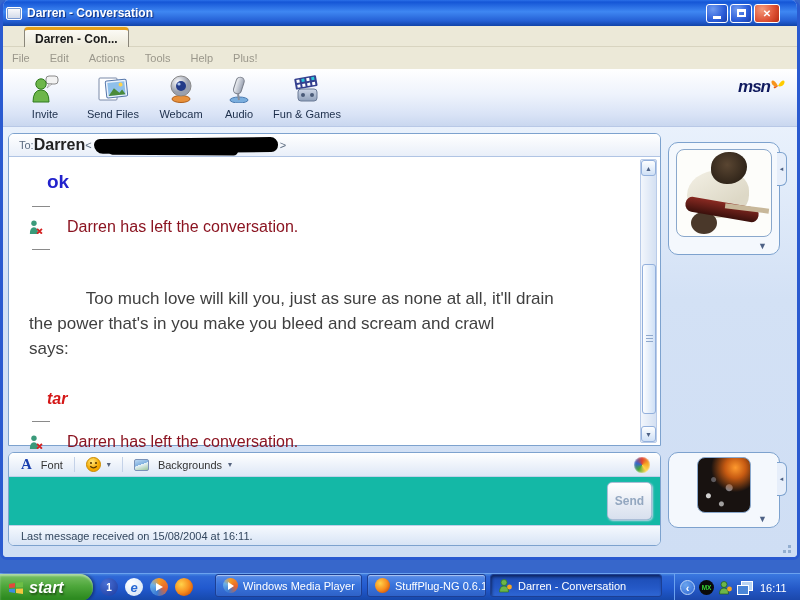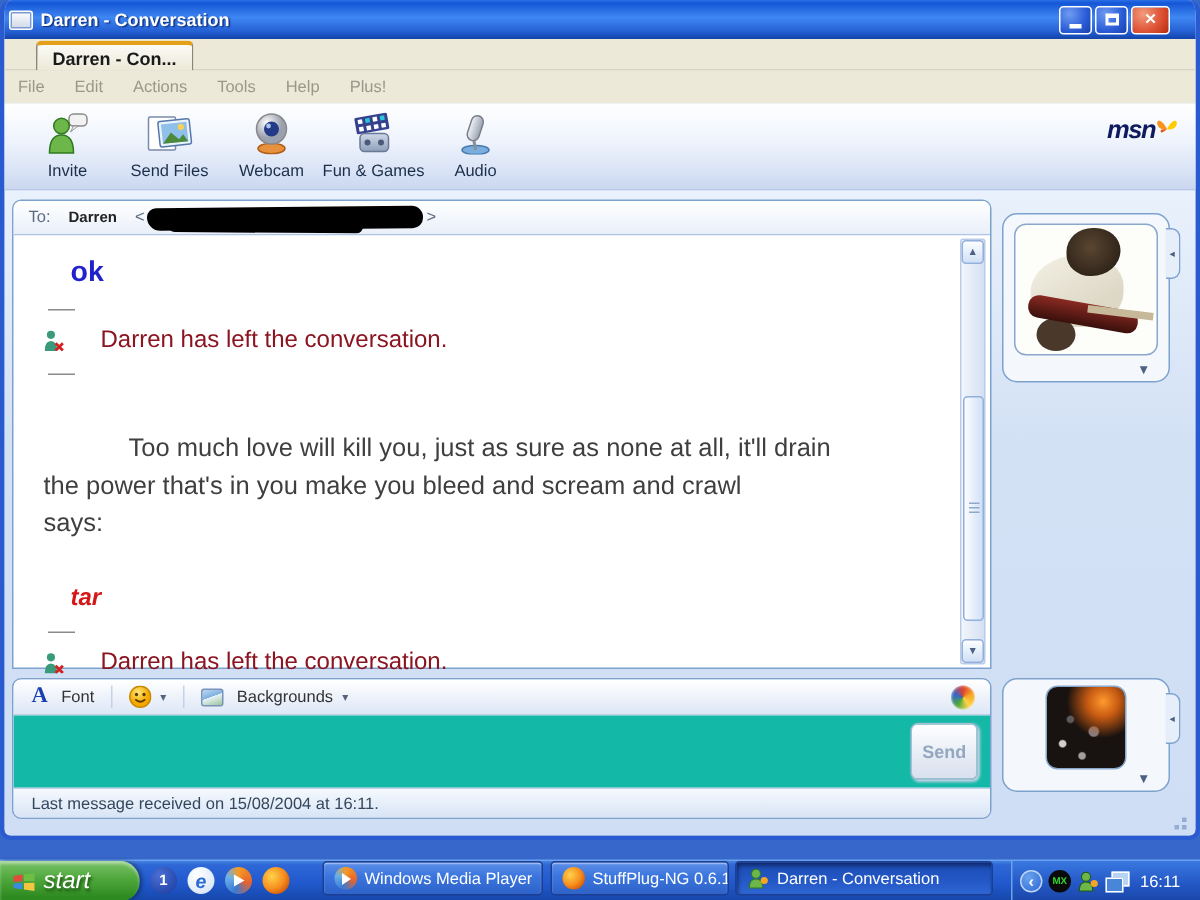--- a/index.html
+++ b/index.html
@@ -63,21 +63,21 @@
   .msn-text { font-size:17px; font-weight:bold; font-style:italic; color:#101a5e; letter-spacing:-1px; }
 
   
   .content { position:absolute; left:0; top:127px; width:794px; height:430px;
     background:linear-gradient(180deg,#e9f1fc 0%,#d3e1f5 40%,#cfdef4 100%); }
 
   .convo-panel { position:absolute; left:5px; top:6px; width:653px; height:313px;
     border:1px solid #7da2ce; border-radius:6px 6px 0 0; background:#fff; }
   .to-bar { height:23px; background:linear-gradient(#ffffff,#e9eff9); border-bottom:1px solid #b0c4e4;
     border-radius:5px 5px 0 0; display:flex; align-items:center; padding-left:10px; font-size:11px; color:#5c6c80; }
-  .to-name { font-size:10px; font-weight:bold; color:#222; margin:0 12px; }
+  .to-name { font-size:16px; font-weight:bold; color:#222; margin:0 0; }
   .redaction { width:184px; height:15px; background:#000; border-radius:8px 10px 9px 12px;
     transform:rotate(-0.6deg); margin:0 2px; position:relative; }
   .redaction::after { content:""; position:absolute; left:14px; top:8px; width:130px; height:9px;
     background:#000; border-radius:6px; transform:rotate(1deg); }
 
   .history { position:relative; height:325px; padding:10px 30px 0 20px; overflow:hidden; }
   .msg-blue { margin-left:18px; margin-top:4px; color:#2222cc; font-size:19px; font-weight:bold; }
   .divider { width:18px; border-top:1px solid #8a8a8a; margin:13px 0 11px 3px; }
   .msg-status { display:flex; align-items:center; gap:24px; color:#8b1421; font-size:16px; }
   .msg-gray { margin-top:6px; color:#3f3f3f; font-size:17px; line-height:25px; white-space:pre-wrap; width:600px; }
@@ -149,21 +149,21 @@
     background:#93aed0; box-shadow:-5px 0 0 #93aed0,0 -5px 0 #93aed0; }
 
   
   .taskbar { position:absolute; left:0; top:573px; width:800px; height:27px;
     background:linear-gradient(#4584e0 0%,#2e67d6 10%,#2159ce 55%,#1648ab 100%);
     border-top:1px solid #6ba2ef; display:flex; align-items:center; }
   .start-btn { position:absolute; left:0; top:0; width:93px; height:27px;
     background:linear-gradient(#7bc268,#4ea73b 45%,#2d8a20 90%); border-radius:0 13px 13px 0;
     display:flex; align-items:center; gap:5px; padding-left:8px;
     box-shadow:inset 0 2px 2px rgba(255,255,255,.4), 2px 0 3px rgba(0,0,0,.35); }
-  .start-label { color:#fff; font-size:16px; font-weight:normal; font-style:italic;
+  .start-label { color:#fff; font-size:16px; font-weight:bold; font-style:italic;
     text-shadow:1px 2px 2px #1e5214; }
   .quick-launch { position:absolute; left:100px; top:4px; display:flex; gap:7px; align-items:center; }
   .ql { width:18px; height:18px; border-radius:50%; display:flex; align-items:center; justify-content:center; }
   .ql-one { background:radial-gradient(circle at 35% 30%,#4a6fd4,#1a3a9e); color:#fff; font-size:10px; font-weight:bold; }
   .ql-ie { background:radial-gradient(circle at 35% 30%,#ffffff,#cfe0f4); color:#2a6ad4; font-size:13px;
     font-weight:bold; font-style:italic; }
   .ql-wmp { background:conic-gradient(#f59a23,#e8632c 28%,#3a7ad4 55%,#6ab0e8 80%,#f59a23); position:relative; }
   .ql-wmp::after { content:""; position:absolute; left:6px; top:4.5px; border-left:7px solid #fff;
     border-top:4.5px solid transparent; border-bottom:4.5px solid transparent; }
   .ql-ff { background:radial-gradient(circle at 35% 35%,#ffd24a,#f78d1e 50%,#d45a0a 78%,#a83c05); }
@@ -270,20 +270,36 @@
               <circle cx="12" cy="9" r="1.6" fill="#aac4ee"></circle>
               <defs>
                   <radialGradient id="camg" cx=".35" cy=".3">
                     <stop offset="0" stop-color="#fdfdfd"></stop>
                     <stop offset="1" stop-color="#9aa0ae"></stop>
                   </radialGradient>
                 </defs>
             </svg>
           </span>
           <span class="tb-label">Webcam</span>
+        </div>
+        <div class="tool-btn">
+          <span class="tb-ic">
+            <svg width="26" height="28" viewBox="0 0 26 28">
+              <ellipse cx="13" cy="25" rx="9" ry="3" fill="#7aaede" stroke="#4a7ab0"></ellipse>
+              <rect x="9" y="2" width="8" height="17" rx="4" transform="rotate(18 13 10)" fill="url(#micg)" stroke="#7a7f8a"></rect>
+              <line x1="12" y1="19" x2="13" y2="25" stroke="#8a8f9a" stroke-width="2"></line>
+              <defs>
+                  <linearGradient id="micg" x1="0" y1="0" x2="1" y2="0">
+                    <stop offset="0" stop-color="#f0f2f6"></stop>
+                    <stop offset="1" stop-color="#9aa2b2"></stop>
+                  </linearGradient>
+                </defs>
+            </svg>
+          </span>
+          <span class="tb-label">Audio</span>
         </div>
         <div class="tool-btn wide">
           <span class="tb-ic">
             <svg width="32" height="28" viewBox="0 0 32 28">
               <g transform="rotate(-10 14 8)">
                 <rect x="4" y="2" width="22" height="11" rx="1" fill="#35408f"></rect>
                 <rect x="6" y="3.5" width="3" height="3" fill="#fff"></rect>
                   <rect x="11" y="3.5" width="3" height="3" fill="#28c8d8"></rect>
                 <rect x="16" y="3.5" width="3" height="3" fill="#fff"></rect>
                   <rect x="21" y="3.5" width="3" height="3" fill="#28c8d8"></rect>
@@ -298,36 +314,20 @@
               <defs>
                   <linearGradient id="padg" x1="0" y1="0" x2="0" y2="1">
                     <stop offset="0" stop-color="#cfd8e8"></stop>
                     <stop offset="1" stop-color="#8fa0ba"></stop>
                   </linearGradient>
                 </defs>
             </svg>
           </span>
           <span class="tb-label">Fun &amp; Games</span>
         </div>
-        <div class="tool-btn">
-          <span class="tb-ic">
-            <svg width="26" height="28" viewBox="0 0 26 28">
-              <ellipse cx="13" cy="25" rx="9" ry="3" fill="#7aaede" stroke="#4a7ab0"></ellipse>
-              <rect x="9" y="2" width="8" height="17" rx="4" transform="rotate(18 13 10)" fill="url(#micg)" stroke="#7a7f8a"></rect>
-              <line x1="12" y1="19" x2="13" y2="25" stroke="#8a8f9a" stroke-width="2"></line>
-              <defs>
-                  <linearGradient id="micg" x1="0" y1="0" x2="1" y2="0">
-                    <stop offset="0" stop-color="#f0f2f6"></stop>
-                    <stop offset="1" stop-color="#9aa2b2"></stop>
-                  </linearGradient>
-                </defs>
-            </svg>
-          </span>
-          <span class="tb-label">Audio</span>
-        </div>
       </div>
 
       <div class="circle-strip">
         <span class="circ">
             <span>▾</span>
           </span>
         <span class="circ">
             <span class="block-glyph"></span>
           </span>
         <span class="circ">

